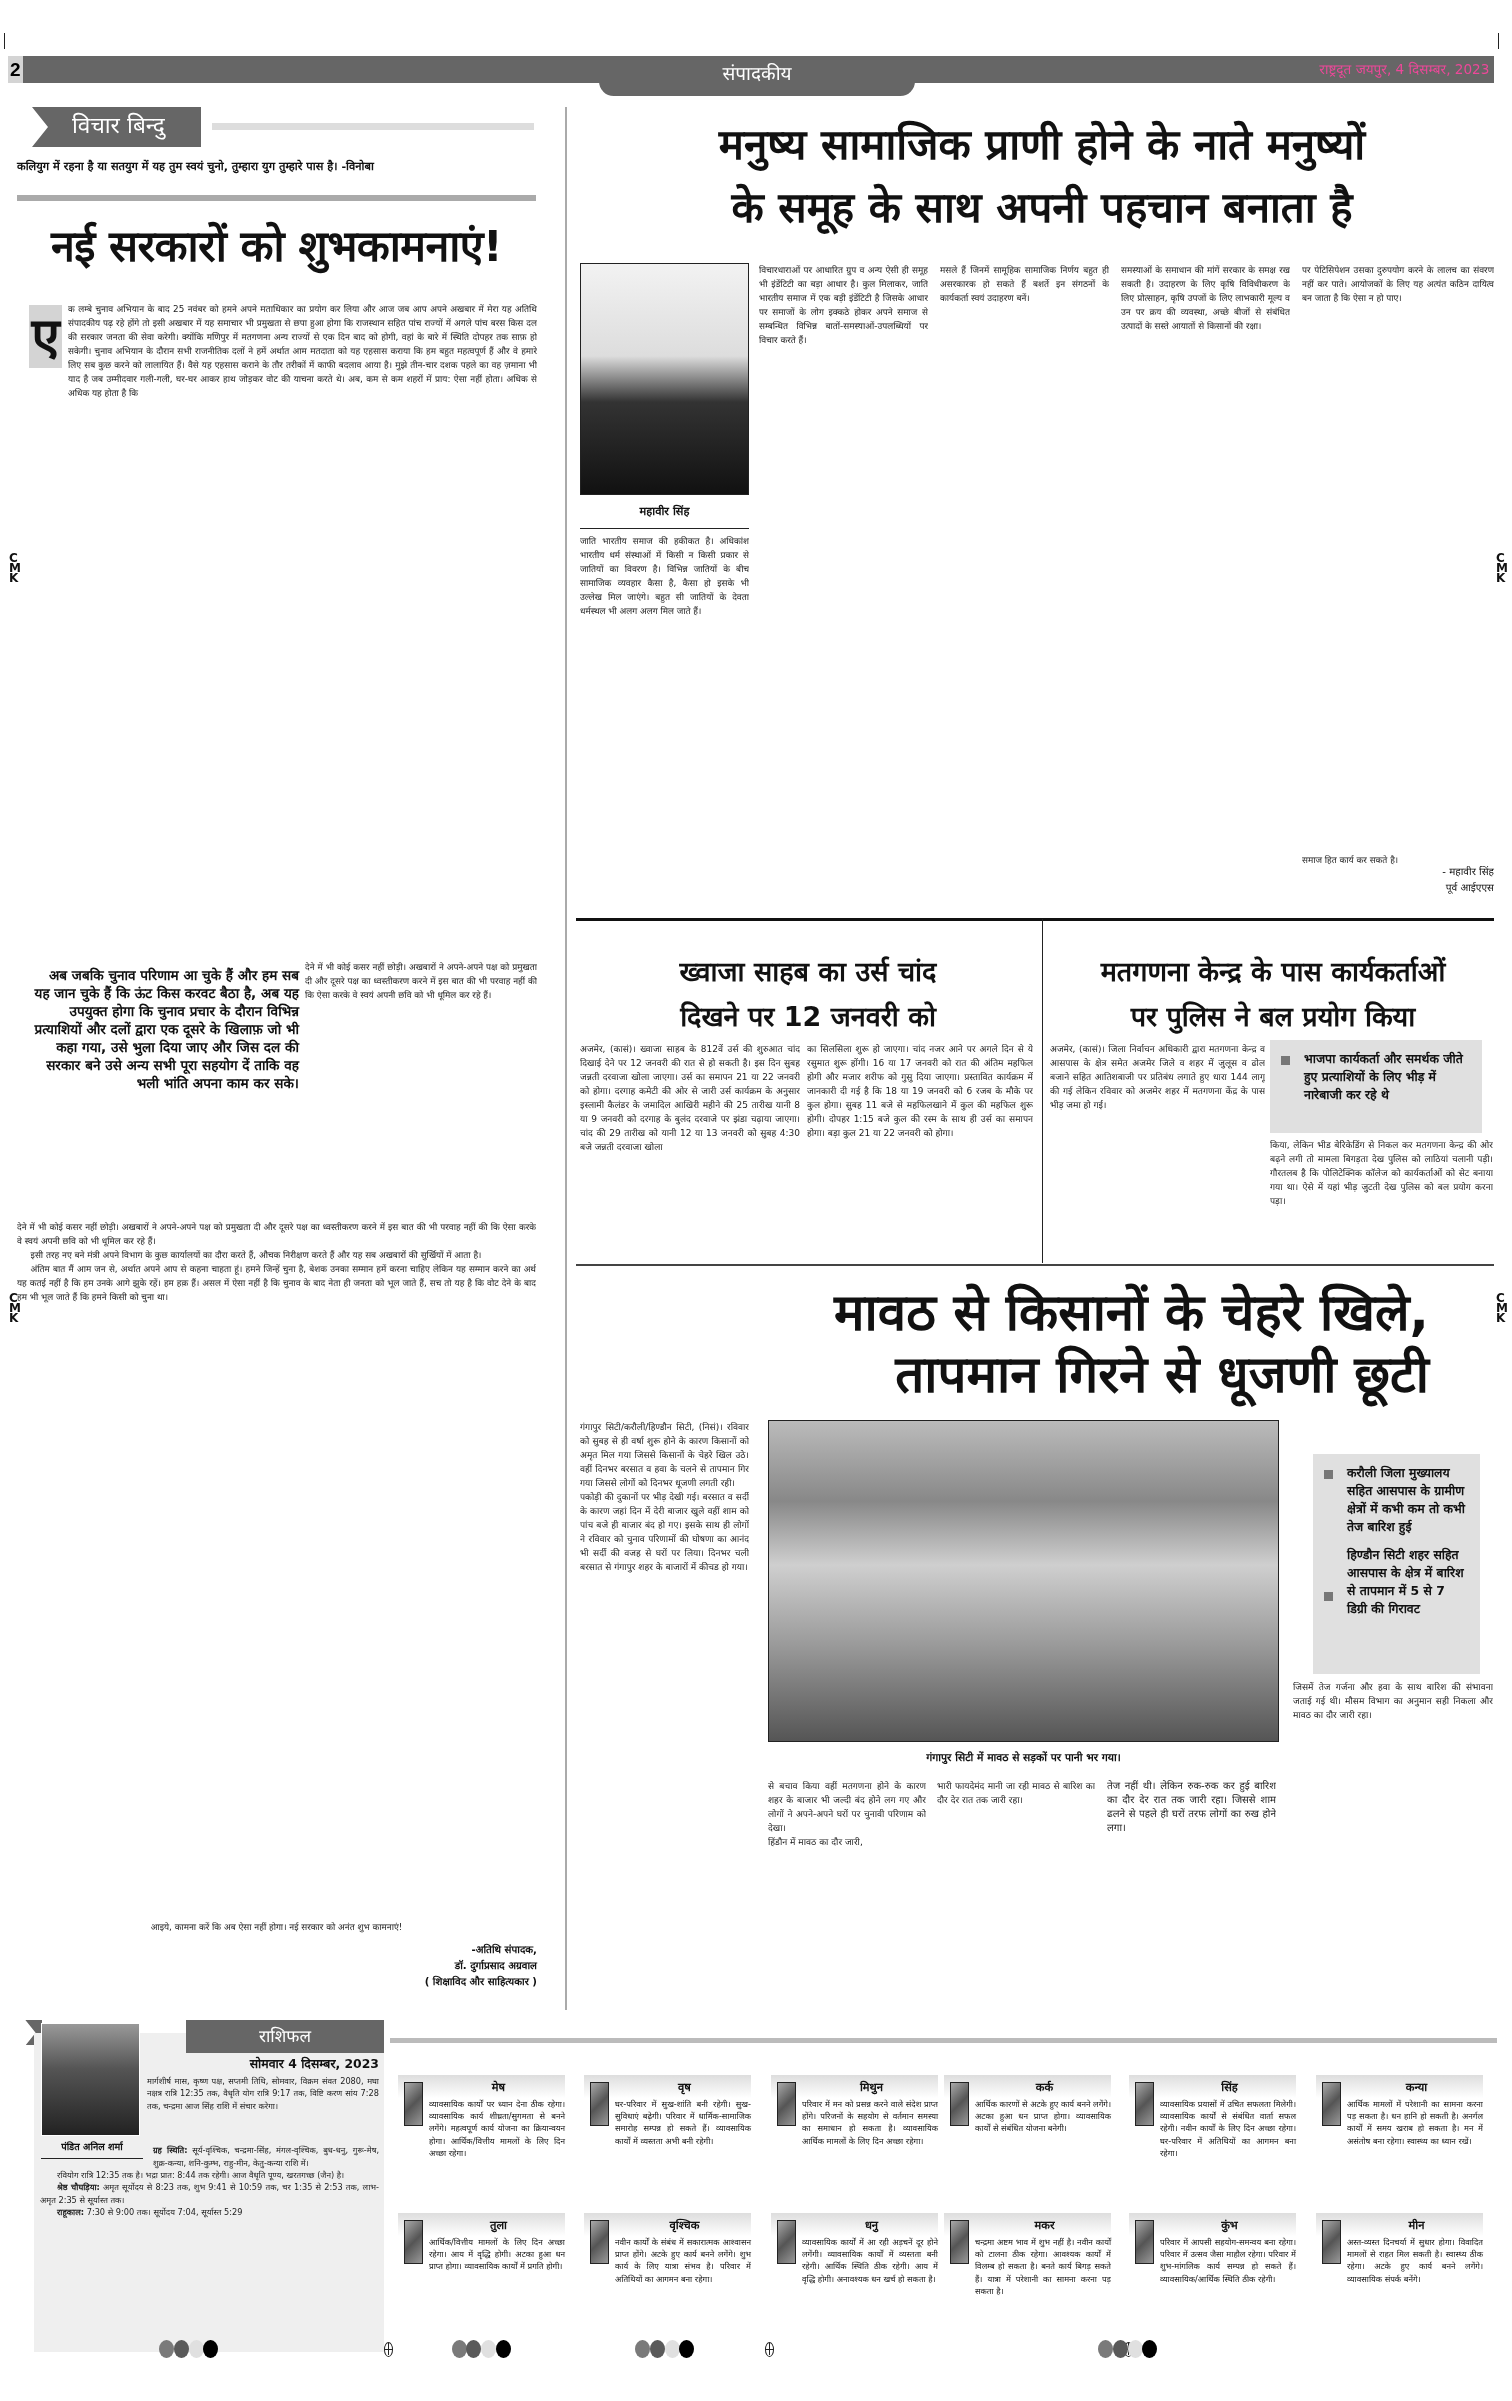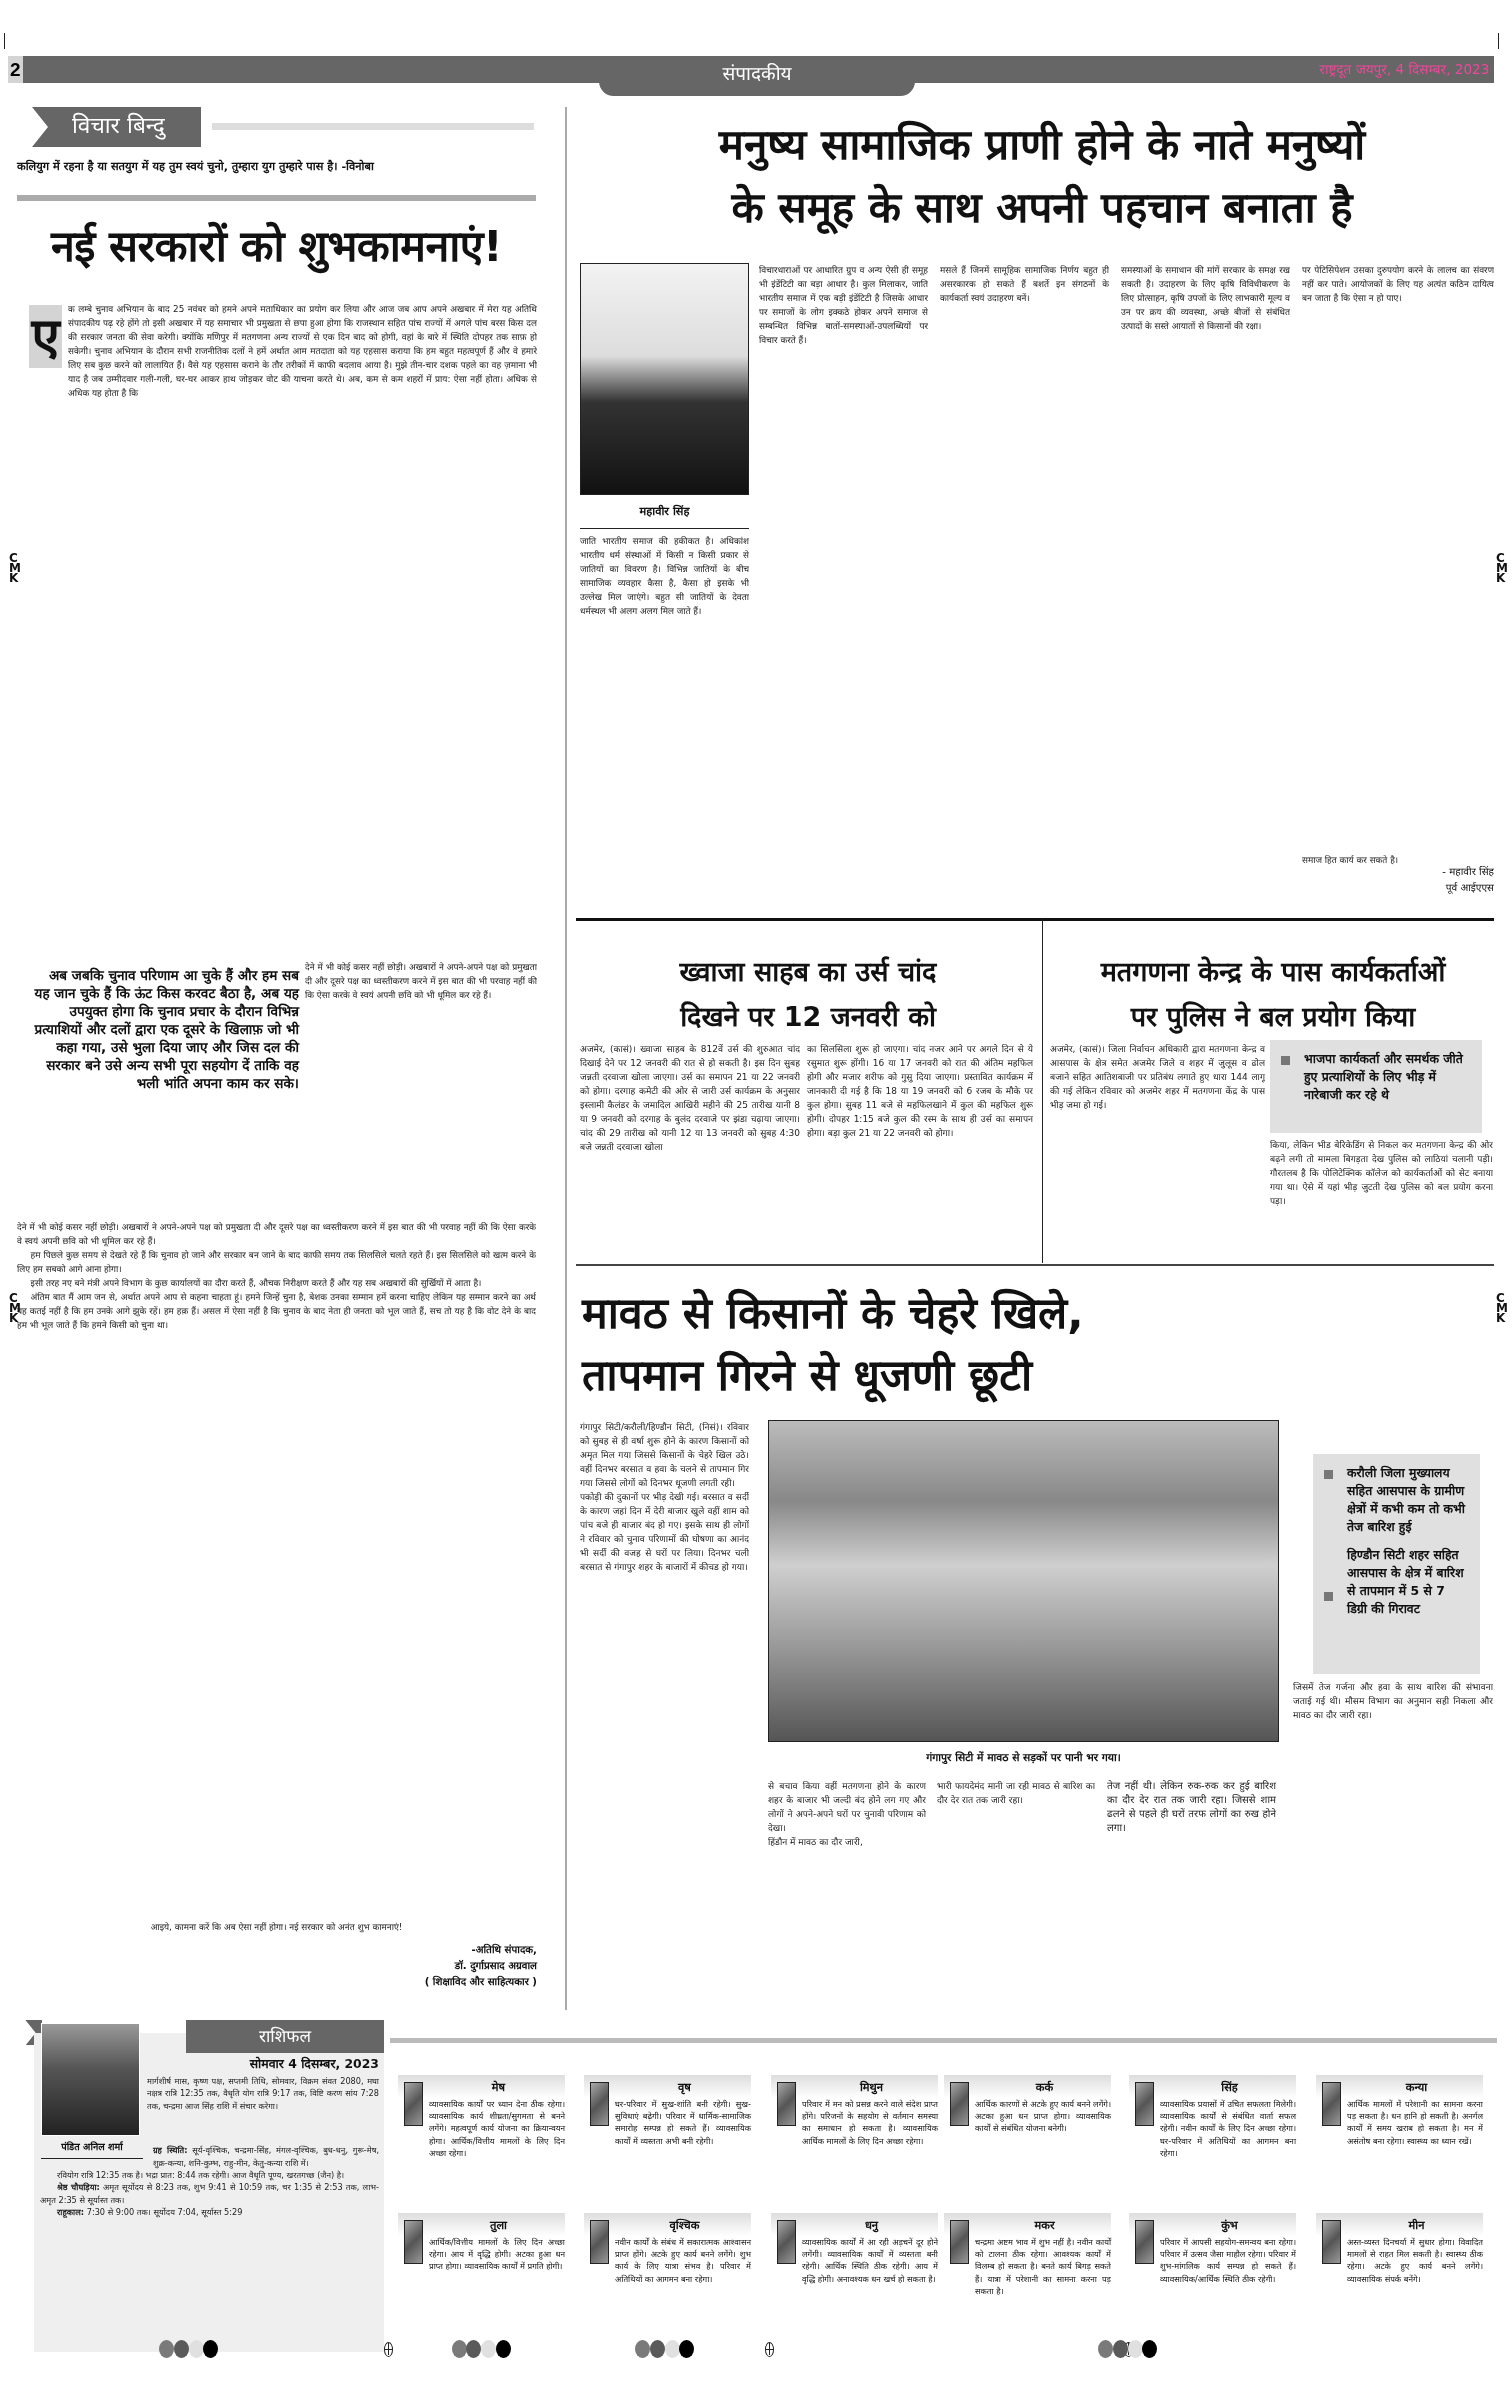--- a/index.html
+++ b/index.html
@@ -59,21 +59,20 @@
 <div class="abs dropcap">ए</div>
 <div class="abs body-text" style="left:68px;top:302px;width:469px;height:655px;overflow:hidden">
   <p>क लम्बे चुनाव अभियान के बाद 25 नवंबर को हमने अपने मताधिकार का प्रयोग कर लिया और आज जब आप अपने अखबार में मेरा यह अतिथि संपादकीय पढ़ रहे होंगे तो इसी अखबार में यह समाचार भी प्रमुखता से छपा हुआ होगा कि राजस्थान सहित पांच राज्यों में अगले पांच बरस किस दल की सरकार जनता की सेवा करेगी। क्योंकि मणिपुर में मतगणना अन्य राज्यों से एक दिन बाद को होगी, वहां के बारे में स्थिति दोपहर तक साफ़ हो सकेगी। चुनाव अभियान के दौरान सभी राजनीतिक दलों ने हमें अर्थात आम मतदाता को यह एहसास कराया कि हम बहुत महत्वपूर्ण हैं और वे हमारे लिए सब कुछ करने को लालायित हैं। वैसे यह एहसास कराने के तौर तरीकों में काफी बदलाव आया है। मुझे तीन-चार दशक पहले का वह ज़माना भी याद है जब उम्मीदवार गली-गली, घर-घर आकर हाथ जोड़कर वोट की याचना करते थे। अब, कम से कम शहरों में प्राय: ऐसा नहीं होता। अधिक से अधिक यह होता है कि</p>
 </div>
 <div class="abs pull">अब जबकि चुनाव परिणाम आ चुके हैं और हम सब यह जान चुके हैं कि ऊंट किस करवट बैठा है, अब यह उपयुक्त होगा कि चुनाव प्रचार के दौरान विभिन्न प्रत्याशियों और दलों द्वारा एक दूसरे के खिलाफ़ जो भी कहा गया, उसे भुला दिया जाए और जिस दल की सरकार बने उसे अन्य सभी पूरा सहयोग दें ताकि वह भली भांति अपना काम कर सके।</div>
 <div class="abs body-text" style="left:305px;top:960px;width:232px;height:226px;overflow:hidden">
   <p>देने में भी कोई कसर नहीं छोड़ी। अखबारों ने अपने-अपने पक्ष को प्रमुखता दी और दूसरे पक्ष का ध्वस्तीकरण करने में इस बात की भी परवाह नहीं की कि ऐसा करके वे स्वयं अपनी छवि को भी धूमिल कर रहे हैं।</p>
 </div>
 <div class="abs body-text" style="left:17px;top:1220px;width:519px;height:695px;overflow:hidden">
   <p>देने में भी कोई कसर नहीं छोड़ी। अखबारों ने अपने-अपने पक्ष को प्रमुखता दी और दूसरे पक्ष का ध्वस्तीकरण करने में इस बात की भी परवाह नहीं की कि ऐसा करके वे स्वयं अपनी छवि को भी धूमिल कर रहे हैं।</p>
-  <p style="text-indent:13.6px">हम पिछले कुछ समय से देखते रहे हैं कि चुनाव हो जाने और सरकार बन जाने के बाद काफी समय तक सिलसिले चलते रहते हैं। इस सिलसिले को खत्म करने के लिए हम सबको आगे आना होगा।</p>
   <p style="text-indent:13.6px">इसी तरह नए बने मंत्री अपने विभाग के कुछ कार्यालयों का दौरा करते हैं, औचक निरीक्षण करते हैं और यह सब अखबारों की सुर्खियों में आता है।</p>
   <p style="text-indent:13.6px">अंतिम बात मैं आम जन से, अर्थात अपने आप से कहना चाहता हूं। हमने जिन्हें चुना है, बेशक उनका सम्मान हमें करना चाहिए लेकिन यह सम्मान करने का अर्थ यह कतई नहीं है कि हम उनके आगे झुके रहें। हम हक़ हैं। असल में ऐसा नहीं है कि चुनाव के बाद नेता ही जनता को भूल जाते हैं, सच तो यह है कि वोट देने के बाद हम भी भूल जाते हैं कि हमने किसी को चुना था।</p>
 </div>
 <div class="abs body-text" style="left:17px;top:1920px;width:519px;text-align:center">आइये, कामना करें कि अब ऐसा नहीं होगा। नई सरकार को अनंत शुभ कामनाएं!</div>
 <div class="abs byline-r" style="left:339px;top:1942px;width:198px">
   <div>-अतिथि संपादक,</div>
   <div>डॉ. दुर्गाप्रसाद अग्रवाल</div>
   <div>( शिक्षाविद और साहित्यकार )</div>
 </div>
 
@@ -111,21 +110,21 @@
   <div>पर पुलिस ने बल प्रयोग किया</div>
 </div>
 <div class="abs body-text" style="left:1050px;top:1042px;width:215px;height:215px;overflow:hidden;font-size:9px">अजमेर, (कासं)। जिला निर्वाचन अधिकारी द्वारा मतगणना केन्द्र व आसपास के क्षेत्र समेत अजमेर जिले व शहर में जुलूस व ढोल बजाने सहित आतिशबाजी पर प्रतिबंध लगाते हुए धारा 144 लागू की गई लेकिन रविवार को अजमेर शहर में मतगणना केंद्र के पास भीड़ जमा हो गई।</div>
 <div class="highlight" style="left:1270px;top:1040px;width:212px;height:93px">
   <span class="sq" style="top:16px"></span>
   <span>भाजपा कार्यकर्ता और समर्थक जीते हुए प्रत्याशियों के लिए भीड़ में नारेबाजी कर रहे थे</span>
 </div>
 <div class="abs body-text" style="left:1270px;top:1138px;width:223px;height:119px;overflow:hidden;font-size:9px">किया, लेकिन भीड बेरिकेडिंग से निकल कर मतगणना केन्द्र की ओर बढ़ने लगी तो मामला बिगड़ता देख पुलिस को लाठियां चलानी पड़ी। गौरतलब है कि पोलिटेक्निक कॉलेज को कार्यकर्ताओं को सेट बनाया गया था। ऐसे में यहां भीड़ जुटती देख पुलिस को बल प्रयोग करना पड़ा।</div>
 <div class="abs" style="left:576px;top:1264px;width:918px;height:1.7px;background:#444"></div>
 
-<div class="abs" style="left:582px;top:1282px;width:847px;font-size:43px;font-weight:bold;text-align:left;line-height:62px">
+<div class="abs" style="left:582px;top:1282px;width:847px;font-size:51px;font-weight:bold;text-align:right;line-height:62px">
   <div>मावठ से किसानों के चेहरे खिले,</div>
   <div>तापमान गिरने से धूजणी छूटी</div>
 </div>
 <div class="abs body-text" style="left:580px;top:1420px;width:169px;height:644px;overflow:hidden;font-size:9px">
   <p>गंगापुर सिटी/करौली/हिण्डौन सिटी, (निसं)। रविवार को सुबह से ही वर्षा शुरू होने के कारण किसानों को अमृत मिल गया जिससे किसानों के चेहरे खिल उठे। वहीं दिनभर बरसात व हवा के चलने से तापमान गिर गया जिससे लोगों को दिनभर धूजणी लगती रही।</p>
   <p>पकोड़ी की दुकानों पर भीड़ देखी गई। बरसात व सर्दी के कारण जहां दिन में देरी बाजार खुले वहीं शाम को पांच बजे ही बाजार बंद हो गए। इसके साथ ही लोगों ने रविवार को चुनाव परिणामों की घोषणा का आनंद भी सर्दी की वजह से घरों पर लिया। दिनभर चली बरसात से गंगापुर शहर के बाजारों में कीचड हो गया।</p>
 </div>
 <div class="abs" style="left:768px;top:1420px;width:511px;height:322px;border:1.1px solid #222;background:linear-gradient(180deg,#bbb 0%,#888 25%,#cfcfcf 45%,#9a9a9a 70%,#555 100%)"></div>
 <div class="abs caption" style="left:768px;top:1750px;width:511px;font-size:10.7px">गंगापुर सिटी में मावठ से सड़कों पर पानी भर गया।</div>
 <div class="highlight" style="left:1313px;top:1454px;width:167px;height:220px">

